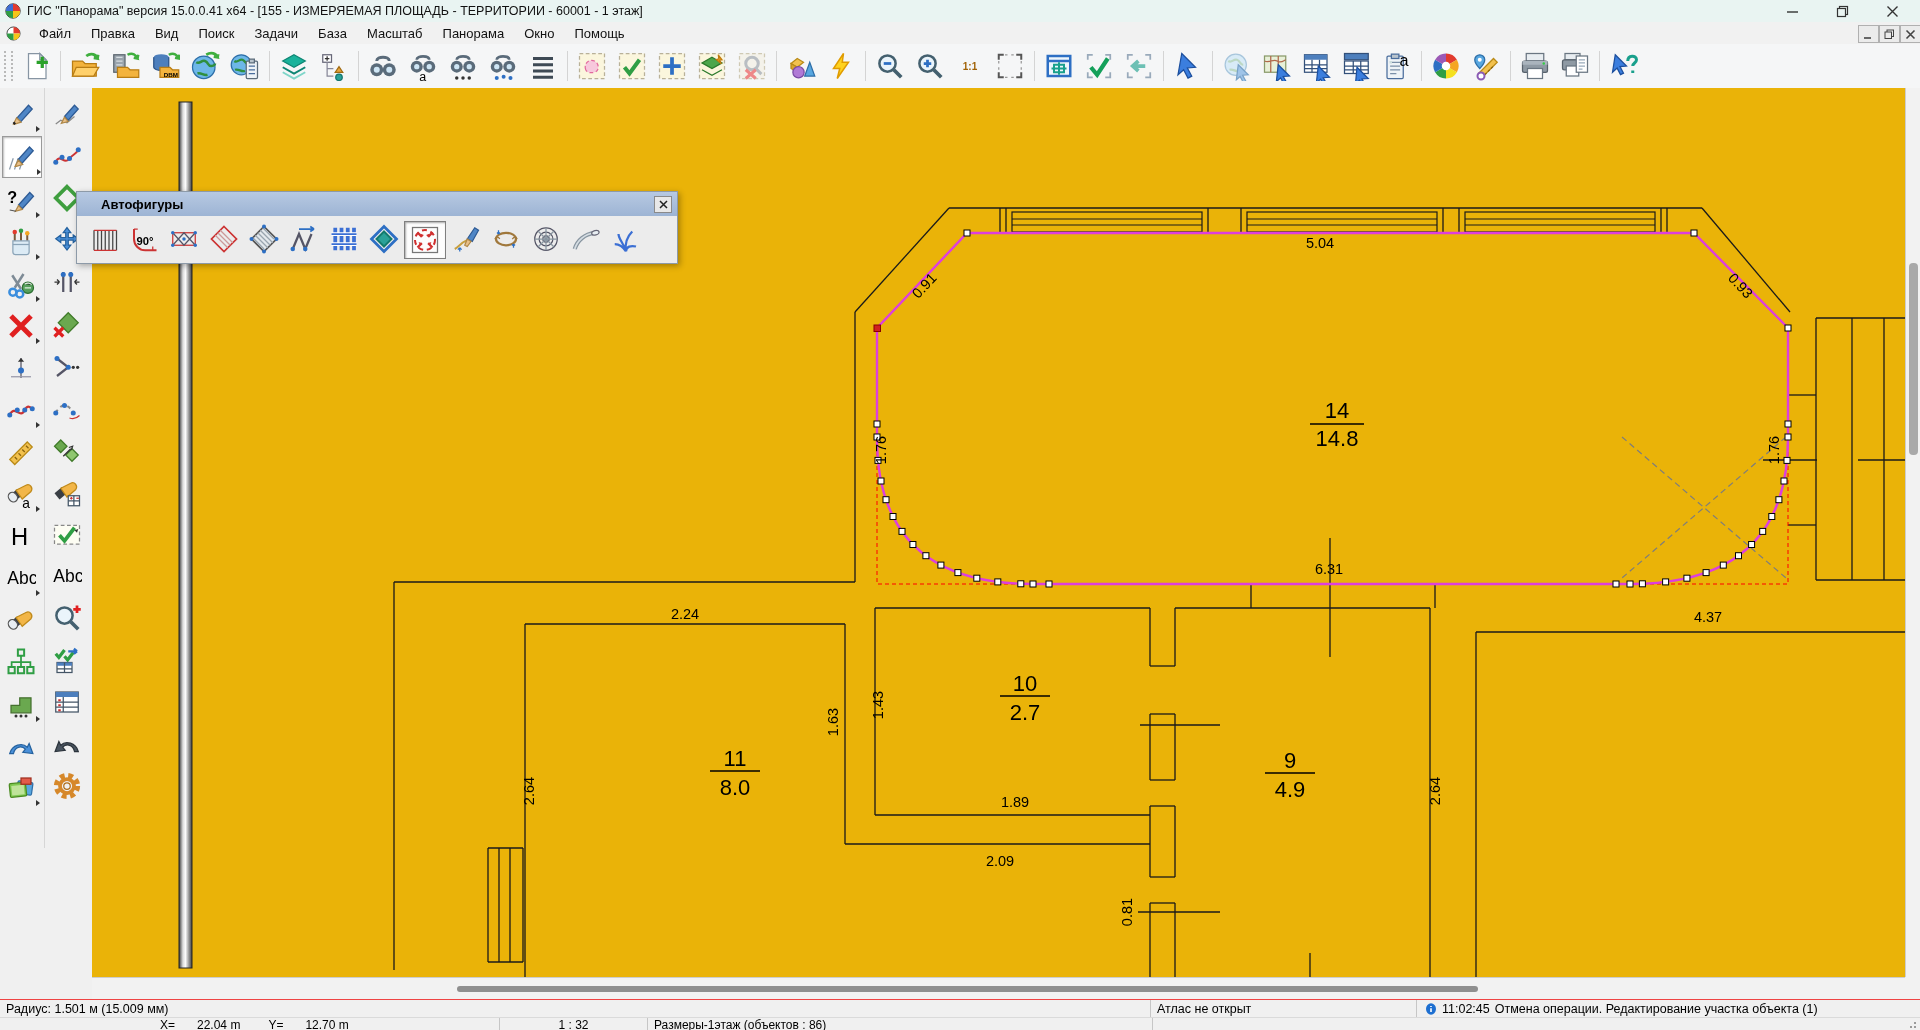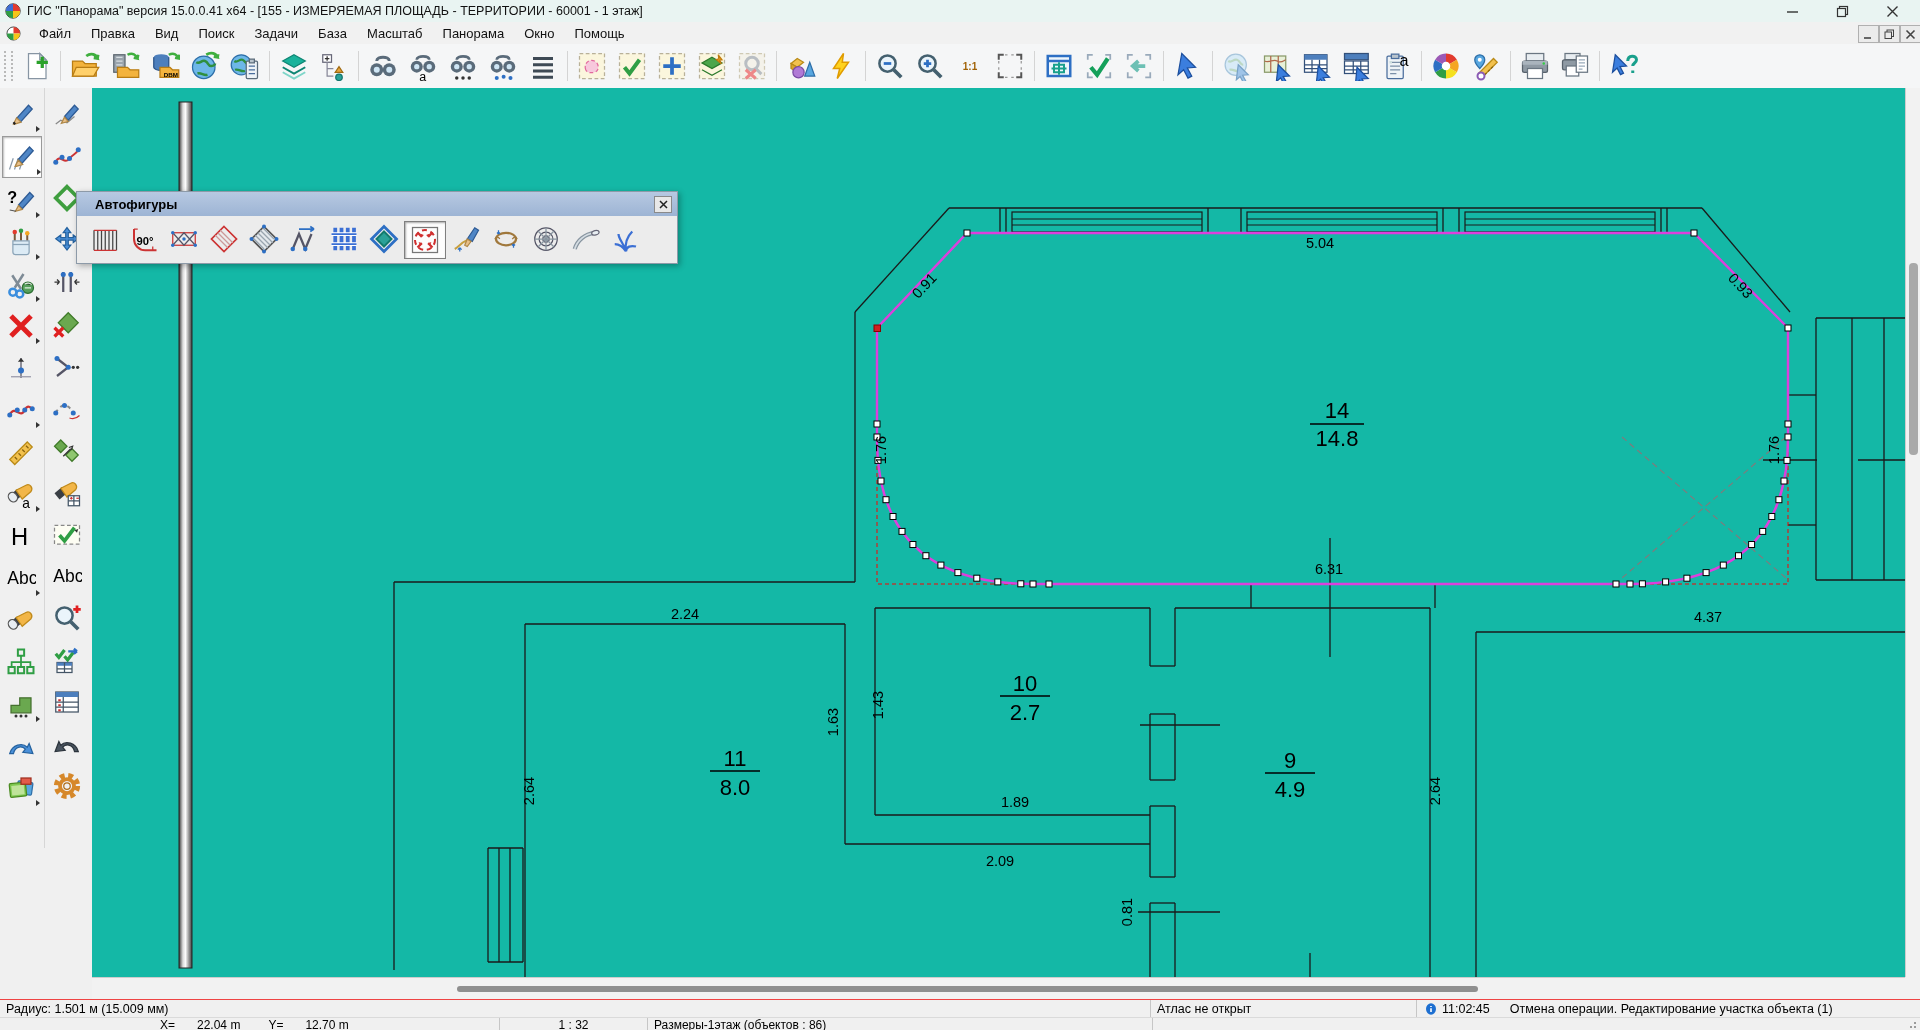--- a/index.html
+++ b/index.html
@@ -24,32 +24,32 @@
   .tbtn .txt{font-size:10px;font-weight:bold;color:#a16207}
   .tb-sep{width:1px;height:30px;background:#d4d4d4;margin:0 4px}
   
   #leftbar{left:0;top:88px;width:92px;height:911px;background:#f0f0f0;border-right:1px solid #c9c9c9}
   .lcol{position:absolute;top:4px;width:42px}
   .lbtn{width:38px;height:40px;margin:2px 0;display:flex;align-items:center;justify-content:center;position:relative}
   .lbtn svg{width:30px;height:30px}
   .lbtn.selected{background:#fff;border:1px solid #9a9a9a;box-shadow:inset 1px 1px 2px #bbb}
   .lbtn .dd{position:absolute;right:0;bottom:2px;width:0;height:0;border-left:4px solid #333;border-top:3px solid transparent;border-bottom:3px solid transparent}
   
-  #canvas{left:92px;top:88px;width:1813px;height:889px;background:#14b8a6;overflow:hidden}
+  #canvas{left:92px;top:88px;width:1813px;height:889px;background:#eab308;overflow:hidden}
   svg text{font-family:"Liberation Sans","DejaVu Sans",sans-serif;fill:#000}
   
   #hscroll{left:92px;top:977px;width:1813px;height:22px;background:#f2f2f2;border-top:1px solid #cdcdcd}
   #hthumb{position:absolute;left:365px;top:8px;width:1021px;height:6px;background:#8f8f8f;border-radius:3px}
   #vscroll{left:1905px;top:88px;width:15px;height:889px;background:#f2f2f2;border-left:1px solid #cdcdcd}
   #vthumb{position:absolute;left:3px;top:175px;width:9px;height:192px;background:#a9a9a9;border-radius:4px}
   #corner{left:1905px;top:977px;width:15px;height:22px;background:#f2f2f2}
   
   #autoshapes{left:76px;top:191px;width:600px;height:71px;background:#ececec;border:1px solid #8d9aa8;box-shadow:2px 2px 6px rgba(0,0,0,.3)}
   #as-title{height:24px;background:linear-gradient(#b7c9e2,#9db4d4);display:flex;align-items:center;position:relative}
-  #as-title .t{font-size:13px;font-weight:bold;color:#000;margin-left:18px}
+  #as-title .t{font-size:13px;font-weight:bold;color:#000;margin-left:24px}
   #as-close{position:absolute;right:5px;top:4px;width:16px;height:15px;background:#e8e8e8;border:1px solid #8a8a8a;display:flex;align-items:center;justify-content:center}
   #as-body{display:flex;padding:5px 0 0 7px}
   .asbtn{width:40px;height:36px;display:flex;align-items:center;justify-content:center}
   .asbtn svg{width:30px;height:30px}
   .asbtn.pressed{background:#fdfdfd;border:1px solid #7f7f7f;box-shadow:inset 1px 1px 2px #aaa}
   
   .srow{left:0;width:1920px;background:#f0f0f0;display:flex;font-size:12.5px;color:#000}
   #srow1{top:999px;height:18px;border-top:1px solid #ef4444}
   #srow2{top:1017px;height:13px;border-top:1px solid #dadada;font-size:12px}
   .sseg{display:flex;align-items:center;border-right:1px solid #c6c6c6;height:100%;overflow:hidden;white-space:nowrap}
@@ -981,21 +981,21 @@
       <span>Атлас не открыт</span>
     </div>
   <div class="sseg" style="flex:1;border-right:none">
     <span style="display:inline-flex;margin-left:8px">
         <svg width="12" height="12" viewBox="0 0 12 12">
           <ellipse cx="6" cy="6" rx="5" ry="5.7" fill="#1d6fd1"></ellipse>
           <path d="M6 3v1M6 5.2V9" stroke="#fff" stroke-width="1.6"></path>
         </svg>
       </span>
     <span style="margin-left:5px">11:02:45</span>
-    <span style="margin-left:20px">Отмена операции. Редактирование участка объекта (1)</span>
+    <span style="margin-left:5px">Отмена операции. Редактирование участка объекта (1)</span>
   </div>
 </div>
 <div id="srow2" class="srow abs">
   <div class="sseg" style="width:499px">
     <span style="margin-left:160px">X=</span>
     <span style="margin-left:22px">22.04 m</span>
     <span style="margin-left:28px">Y=</span>
     <span style="margin-left:22px">12.70 m</span>
   </div>
   <div class="sseg" style="width:147px;justify-content:center">

